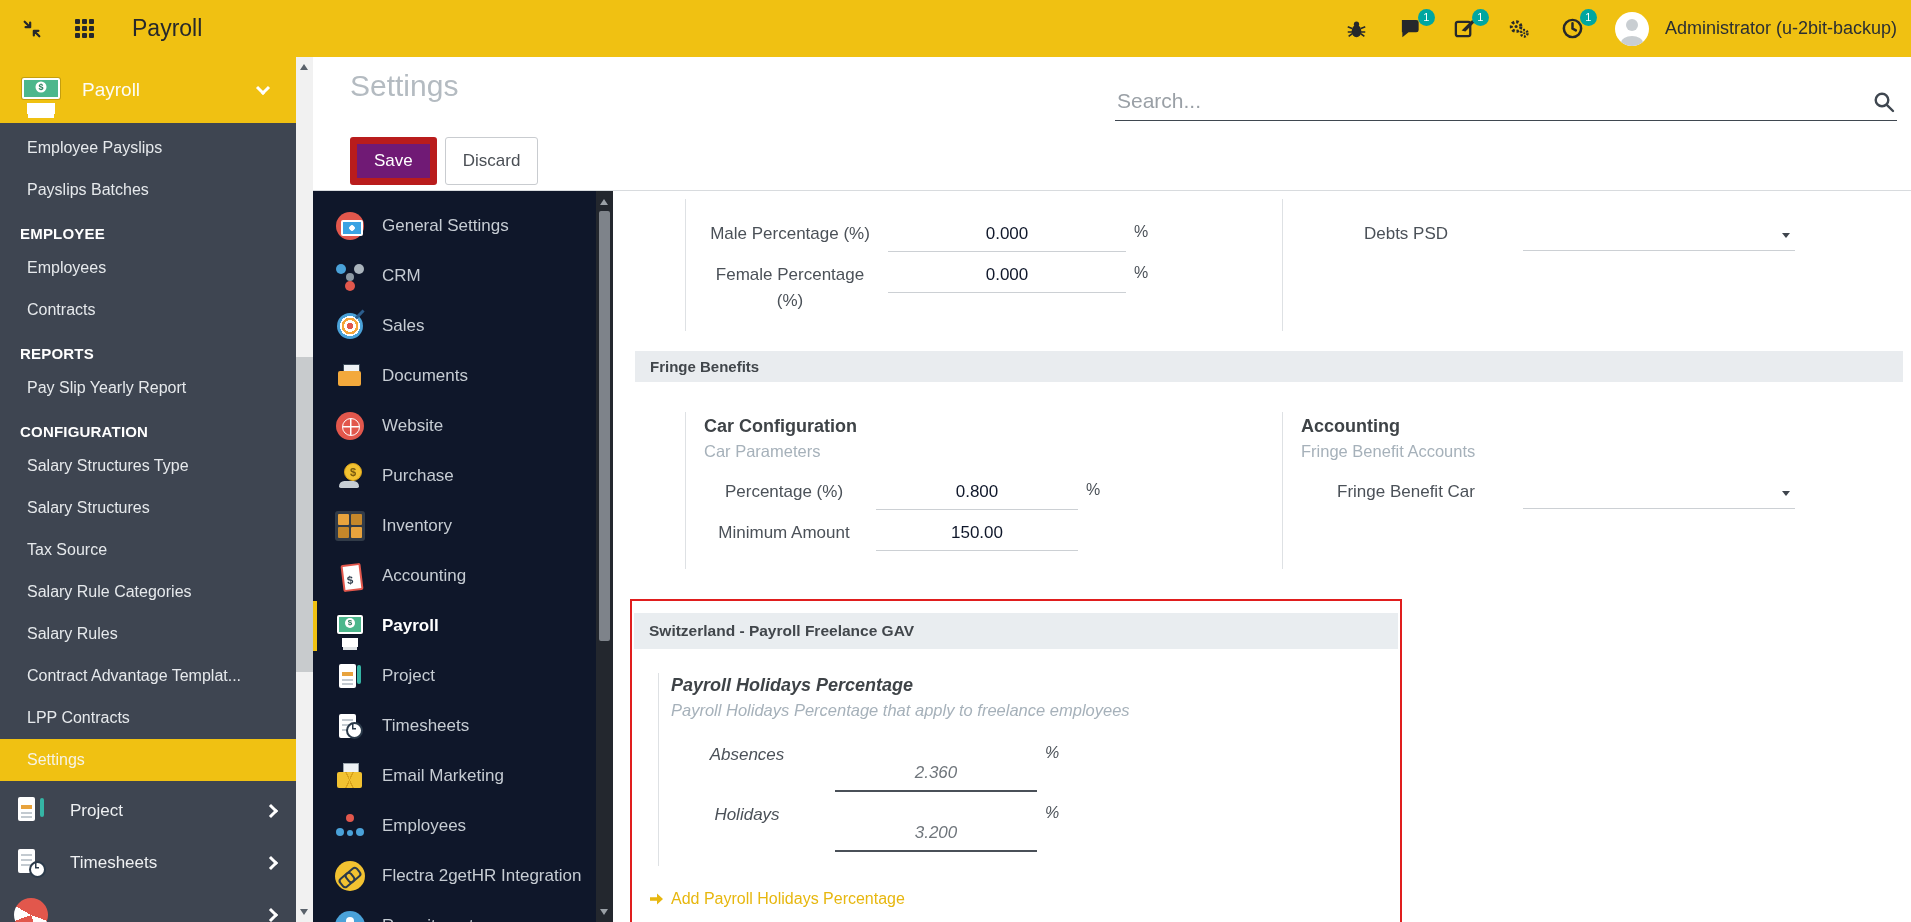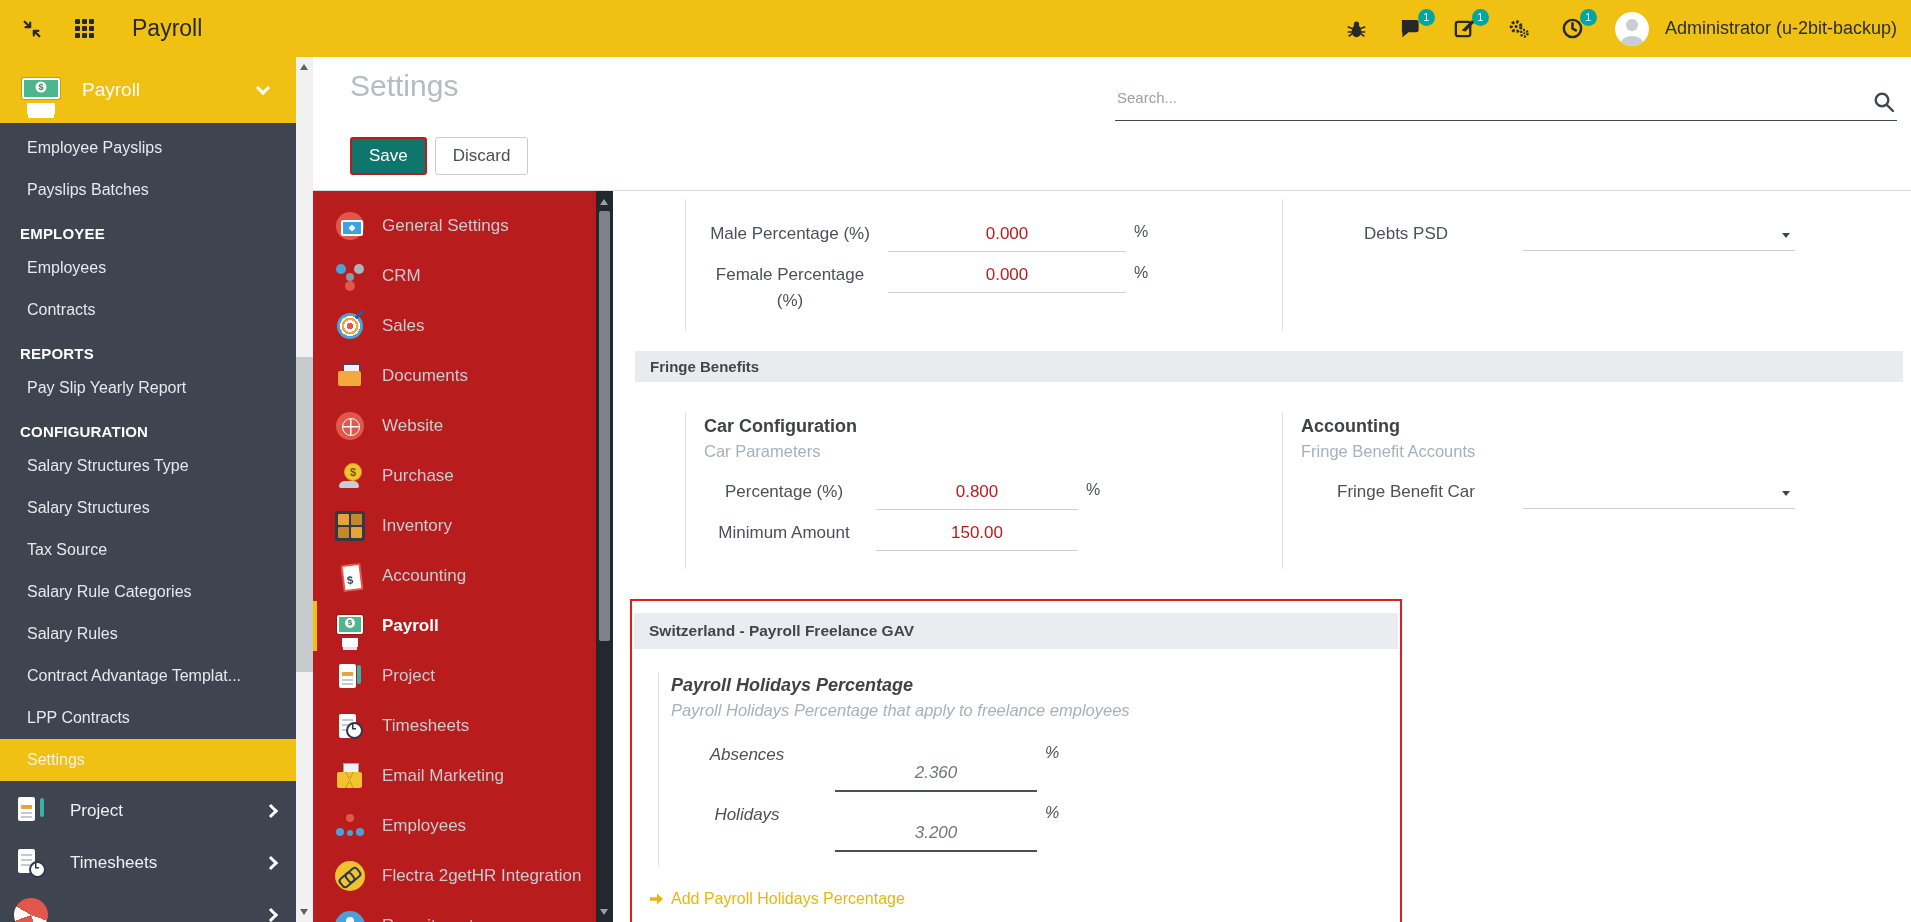--- a/index.html
+++ b/index.html
@@ -49,48 +49,48 @@
   .sb-scroll .scr-arrow.up { top:7px; border-left:4.5px solid transparent; border-right:4.5px solid transparent; border-bottom:6px solid #5a626b; }
   .sb-scroll .scr-arrow.down { bottom:7px; border-left:4.5px solid transparent; border-right:4.5px solid transparent; border-top:6px solid #5a626b; }
   .sb-scroll .scr-thumb { position:absolute; top:300px; left:0; width:17px; height:315px; background:#c8cbcd; }
 
   
   .main { position:absolute; top:57px; left:313px; right:0; bottom:0; background:#fff; }
   .main-head { position:absolute; top:0; left:0; right:0; height:133px; }
   .page-title { position:absolute; left:37px; top:12px; margin:0; font-size:30px; font-weight:500; color:#b4bbc1; }
   .btns { position:absolute; left:37px; top:80px; display:flex; gap:8px; }
   .btn { font-family:inherit; font-size:17px; padding:7px 17px; border-radius:3px; cursor:pointer; }
-  .btn.save { background:#0f766e; border:2px solid #b91c1c; color:#fff;text-align:right; }
+  .btn.save { background:#701a75; border:7px solid #b91c1c; color:#fff;text-align:right; }
   .btn.discard { background:#fff; border:1px solid #c9ccd0; color:#4a4f55; }
   .search-box { position:absolute; right:14px; top:26px; width:782px; height:38px; border-bottom:1px solid #3f4750; }
-  .search-box input { width:92%; border:none; outline:none; font-family:inherit; font-size:15px; color:#0f766e; padding:6px 2px; background:transparent; }
+  .search-box input { width:92%; border:none; outline:none; font-family:inherit; font-size:21px; color:#0f766e; padding:6px 2px; background:transparent; }
   .search-box input::placeholder { color:#9aa0a6; }
   .search-ic { position:absolute; right:2px; top:8px; cursor:pointer; }
 
   
   .panel { position:absolute; top:133px; left:0; right:0; bottom:0; border-top:1px solid #d8dbde; display:flex; }
-  .set-nav { width:283px; background:#b91c1c; padding-top:10px; overflow:hidden; flex:none; }
+  .set-nav { width:283px; background:#0f172a; padding-top:10px; overflow:hidden; flex:none; }
   .nav-item { display:flex; align-items:center; gap:17px; height:50px; padding-left:22px; color:#c6ccd3; font-size:17px; cursor:pointer; }
   .nav-item.selected { border-left:4px solid #f0c112; padding-left:18px; color:#fff; font-weight:bold; }
   .nav-scroll { width:17px; background:#23272e; position:relative; flex:none; }
   .nav-scroll .scr-arrow.up { top:8px; border-left:4.5px solid transparent; border-right:4.5px solid transparent; border-bottom:6px solid #9aa0a6; }
   .nav-scroll .scr-arrow.down { bottom:7px; border-left:4.5px solid transparent; border-right:4.5px solid transparent; border-top:6px solid #9aa0a6; }
   .nav-scroll .scr-thumb { position:absolute; top:20px; left:3px; width:11px; height:430px; background:#7e838a; border-radius:2px; }
 
   .form { flex:1; background:#fff; overflow:hidden; position:relative; }
   .grid2 { display:grid; grid-template-columns:669px 1fr; }
   .grid-top { padding-top:8px; }
   .block { border-left:1px solid #dee1e4; margin-left:72px; padding:4px 0 8px 18px; }
   .block.rightcol { margin-left:0; margin-right:46px; }
   .frow { display:flex; align-items:flex-start; margin-bottom:10px;text-align:center; }
   .flabel { width:172px; font-size:17px; color:#4b5158; line-height:1.5; flex:none; }
   .flabel.wide { width:210px; }
   .flabel.mid { width:160px; }
   .fctrl { width:238px; margin-left:12px; border-bottom:1px solid #ccd0d4; padding:3px 2px 7px 2px; position:relative; min-height:30px; cursor:text; }
-  .fctrl .fval { font-size:17px; color:#b91c1c; }
+  .fctrl .fval { font-size:17px; color:#0f172a; }
   .fctrl.select { width:272px; cursor:pointer; }
   .fctrl.sm { width:202px; }
   .caret { position:absolute; right:5px; top:12px; width:0; height:0;
     border-left:4.5px solid transparent; border-right:4.5px solid transparent; border-top:5.5px solid #3f454d; }
   .fsuffix { font-size:16px; color:#4b5158; margin-left:8px; padding-top:2px; }
   .rows.dark .fctrl { border-bottom:2px solid #4a5058;margin-top:18px; }
   .rows.dark .fval { color:#6f757b; }
 
   .band { height:31px; background:#e9ecef; margin:20px 8px 0 22px; display:flex; align-items:center;
     padding-left:15px; font-weight:bold; font-size:15px; color:#41464b; }

